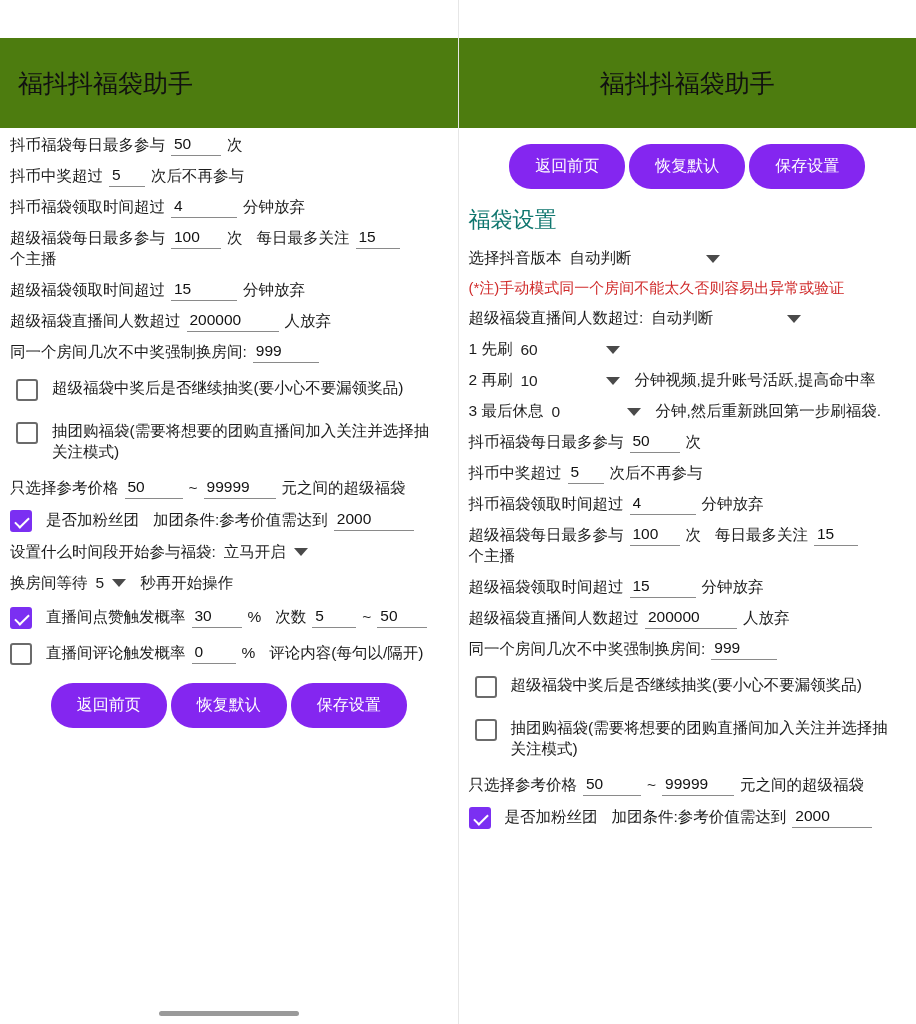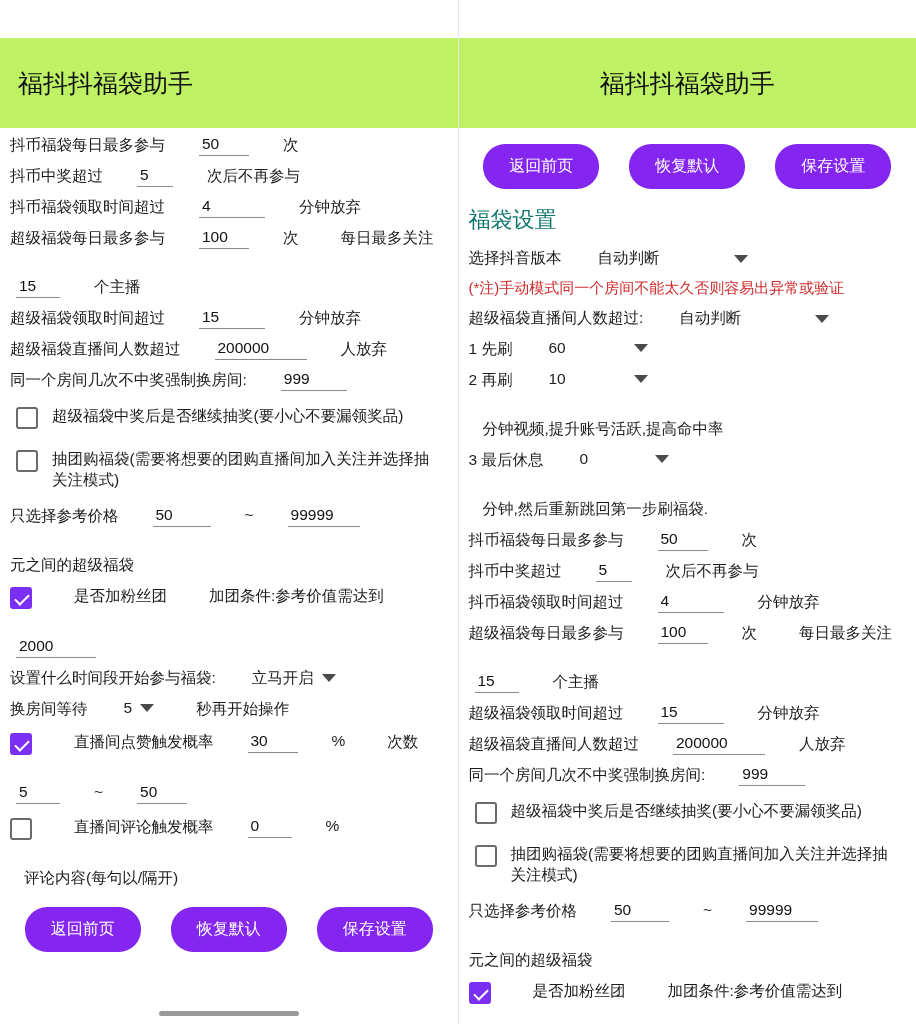--- a/index.html
+++ b/index.html
@@ -7,27 +7,27 @@
     width:916px;height:1024px;
     background:#ffffff;
     font-family:"Liberation Sans","DejaVu Sans",sans-serif;
     overflow:hidden;
   }
   .screen{position:relative;width:916px;height:1024px;display:flex;}
   .panel{position:relative;box-sizing:border-box;}
   .panel-left{width:458px;height:1024px;background:#ffffff;padding-top:38px;}
   .panel-right{width:458px;height:1024px;background:#ffffff;padding-top:38px;}
   .header{
-    height:90px;background:#bef264;display:flex;align-items:center;
+    height:90px;background:#4d7c0f;display:flex;align-items:center;
   }
   .header-left{padding-left:18px;}
   .header-right{justify-content:center;}
   .header .title{font-size:25px;color:#111;font-weight:normal;}
   .content{padding:0 10px;}
-  .row{display:flex;align-items:flex-start;flex-wrap:wrap;padding:9px 0 4px 0;font-size:15.5px;color:#1b1b1b;gap:28px;}
+  .row{display:flex;align-items:center;flex-wrap:wrap;padding:9px 0 4px 0;font-size:15.5px;color:#1b1b1b;}
   .row.tight{padding:7px 0 3px 0;}
   .lbl{white-space:nowrap;}
   .fld{
     border:0;border-bottom:1px solid #8a8a8a;background:transparent;
     font-family:inherit;font-size:15.5px;color:#111;
     padding:0 3px 2px 3px;margin:0 6px;text-align:left;outline:none;
   }
   .w30{width:30px}.w38{width:38px}.w44{width:44px}.w52{width:52px}.w60{width:60px}
   .w66{width:66px}.w74{width:74px}.w86{width:86px}
   .note{color:#d02b2b;font-size:15px;padding:7px 0 3px 0;}
@@ -39,21 +39,21 @@
   .cb{
     width:22px;height:22px;min-width:22px;border:2px solid #6b6b6b;border-radius:3px;
     background:#fff;margin-right:14px;margin-top:1px;box-sizing:border-box;
   }
   .cb.checked{background:#7b2ff2;border-color:#7b2ff2;position:relative;}
   .cb.checked:after{
     content:"";position:absolute;left:6px;top:2px;width:6px;height:12px;
     border:solid #fff;border-width:0 2.5px 2.5px 0;transform:rotate(45deg);
   }
   .cbtxt{line-height:1.35;max-width:380px;}
-  .buttons{display:flex;gap:30px;padding:14px 0 10px 0;justify-content:center;}
+  .buttons{display:flex;gap:4px;padding:14px 0 10px 0;justify-content:center;}
   .btn{
     background:#8426f0;color:#fff;border:0;border-radius:22px;
     padding:12px 26px;font-size:16px;font-family:inherit;cursor:pointer;
   }
   .buttons-right{padding:16px 0 6px 0;}
   .homeind{position:absolute;bottom:8px;left:50%;transform:translateX(-50%);
     width:140px;height:5px;border-radius:3px;background:#9a9a9a;}
   .divider{width:1px;background:#e6e6e6;}
   .row .lbl.sp{margin-left:14px;}
   .hr{height:1px;background:#8a8a8a;margin:2px 0 4px 0;}

